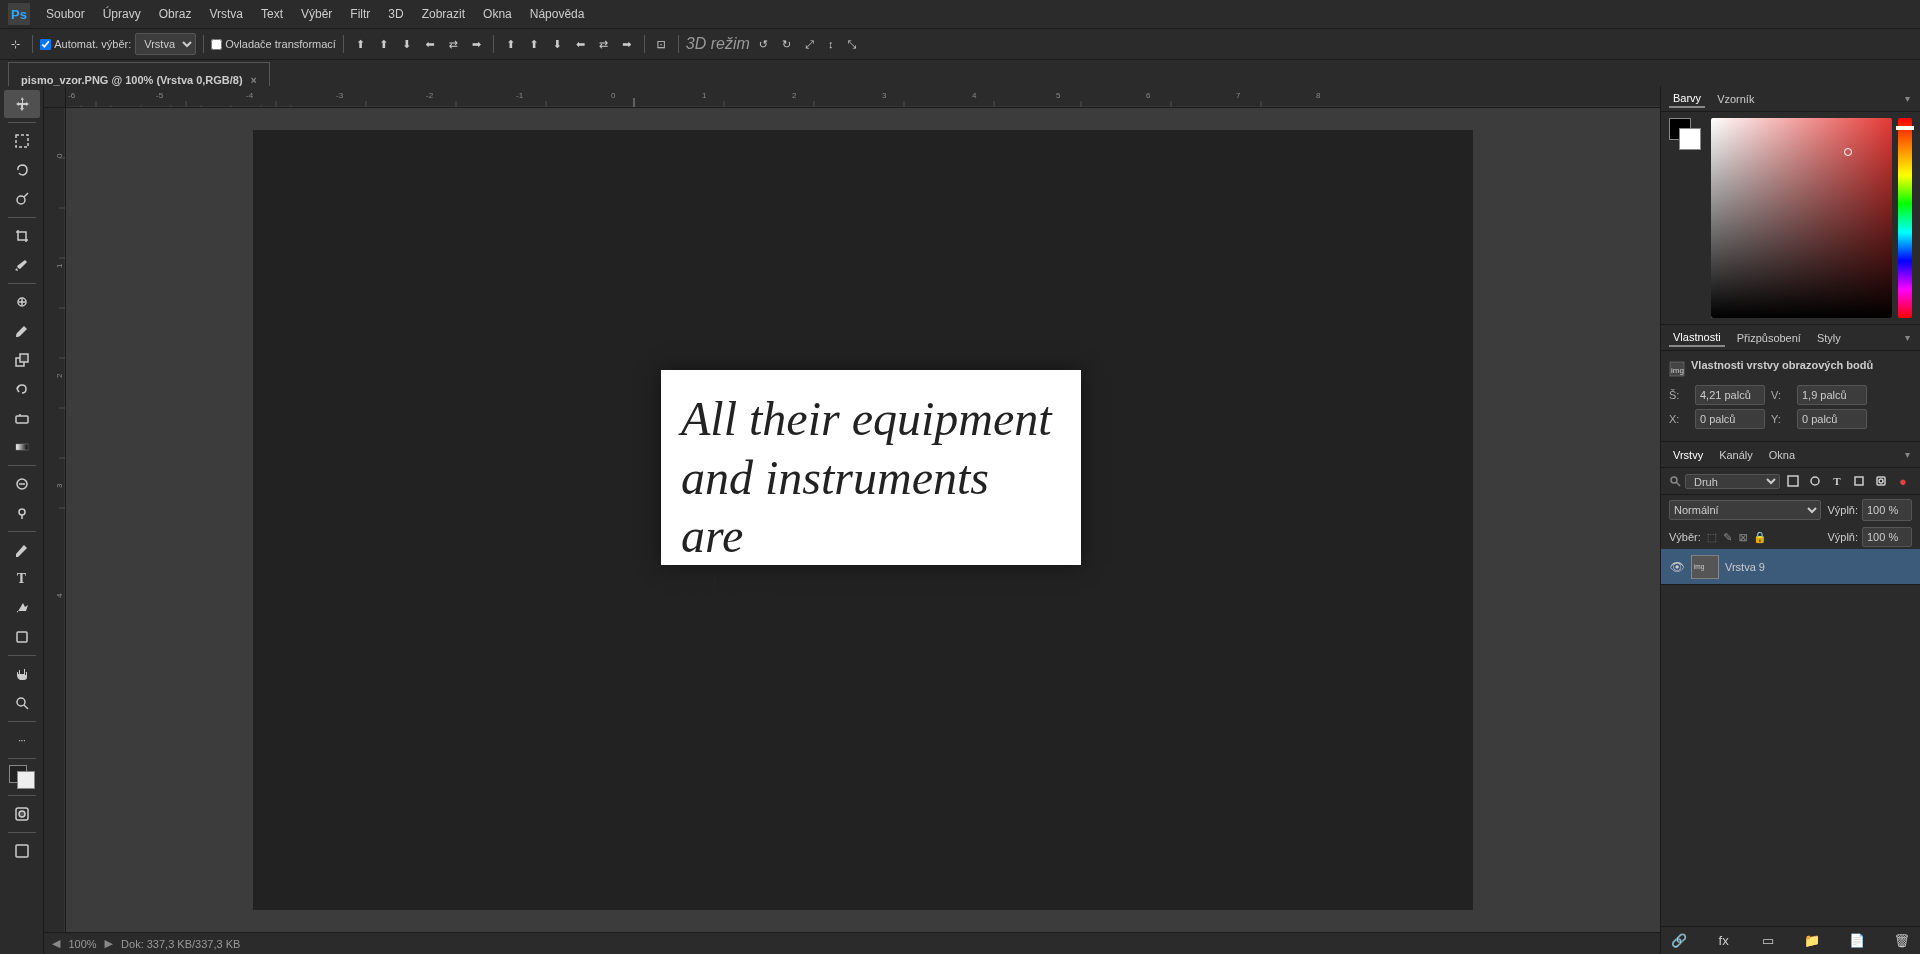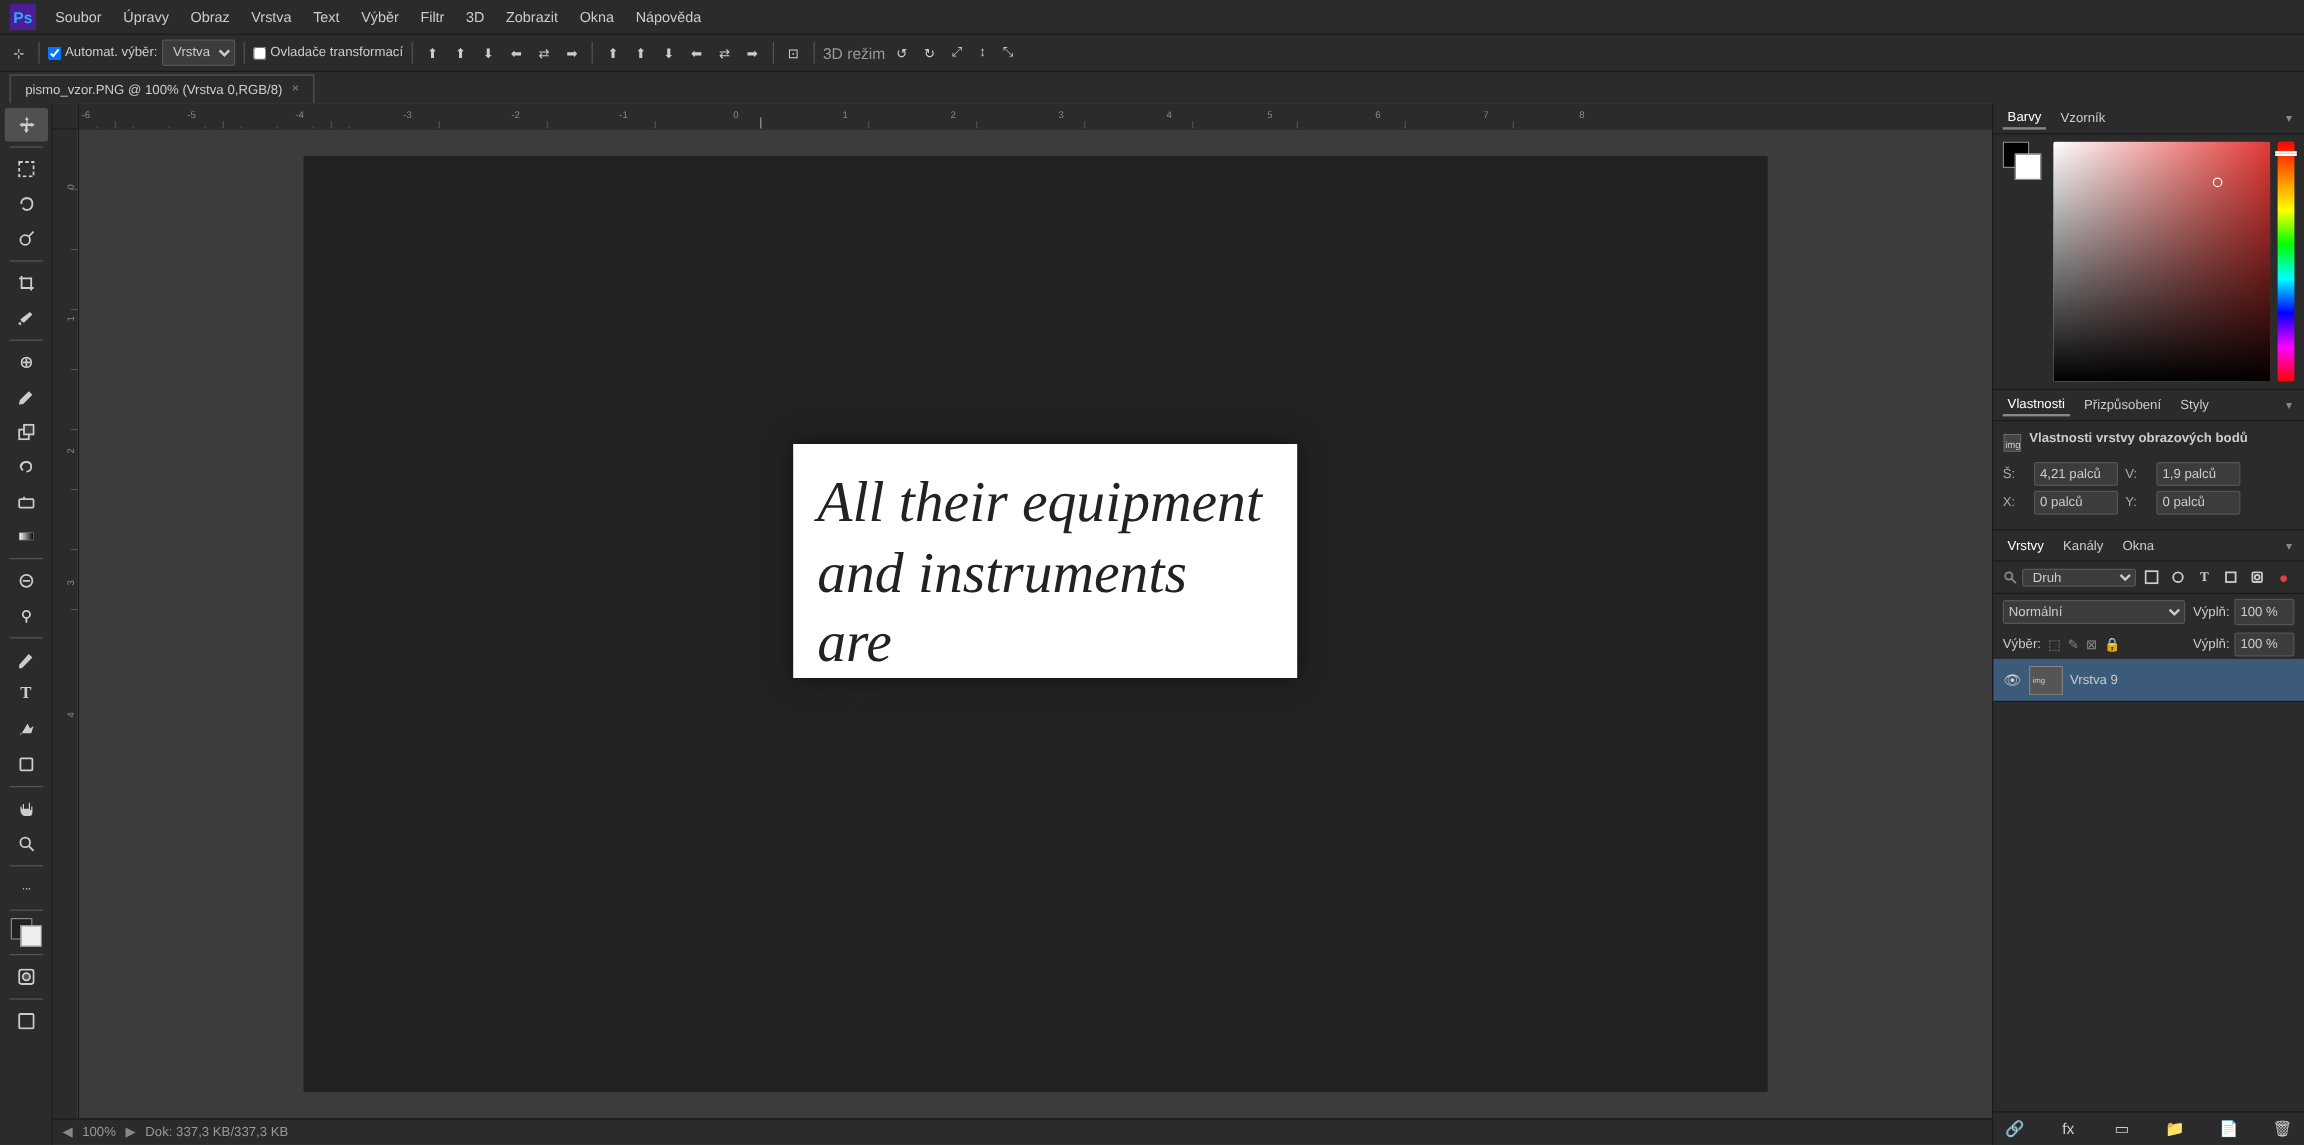--- a/index.html
+++ b/index.html
@@ -9,21 +9,21 @@
     #menubar {
       height: 28px;
       background: #2b2b2b;
       display: flex;
       align-items: center;
       padding: 0 8px;
       gap: 2px;
     }
     .ps-logo {
       width: 22px; height: 22px;
-      background: #4c1d95;
+      background: #404040;
       display: flex; align-items: center; justify-content: center;
       color: #31a8ff; font-weight: bold; font-size: 13px; margin-right: 6px;
     }
     .menu-item {
       padding: 2px 8px;
       color: #ccc;
       cursor: pointer;
       border-radius: 2px;
       font-size: 12px;
     }
@@ -67,22 +67,22 @@
       display: flex;
       align-items: flex-end;
       padding-left: 8px;
     }
     .tab {
       height: 24px;
       padding: 0 12px;
       background: #3c3c3c;
       border: 1px solid #555;
       border-bottom: none;
-      display: flex; align-items: center; gap: 8px;
-      font-size: 11px; color: #ccc; cursor: pointer;
+      display: flex; align-items: flex-end; gap: 8px;
+      font-size: 11px; color: #ccc; cursor: pointer; font-weight: bold;
     }
     .tab.active { background: #2b2b2b; }
     .tab-close { font-size: 10px; color: #888; cursor: pointer; }
 
     
     #main-layout {
       display: flex;
       height: calc(954px - 28px - 32px - 26px);
     }
 
@@ -371,21 +371,21 @@
   <div class="opt-separator"></div>
   <button class="opt-btn">⬆</button>
   <button class="opt-btn">⬆</button>
   <button class="opt-btn">⬇</button>
   <button class="opt-btn">⬅</button>
   <button class="opt-btn">⇄</button>
   <button class="opt-btn">➡</button>
   <div class="opt-separator"></div>
   <button class="opt-btn">⊡</button>
   <div class="opt-separator"></div>
-  <span style="font-size:13px; color:#999;">3D režim</span>
+  <span style="font-size:16px; color:#999;font-style:italic;">3D režim</span>
   <button class="opt-btn">↺</button>
   <button class="opt-btn">↻</button>
   <button class="opt-btn">⤢</button>
   <button class="opt-btn">↕</button>
   <button class="opt-btn">⤡</button>
 </div>
 
 <div id="tabbar">
   <div class="tab active">
     <span>pismo_vzor.PNG @ 100% (Vrstva 0,RGB/8)</span>

